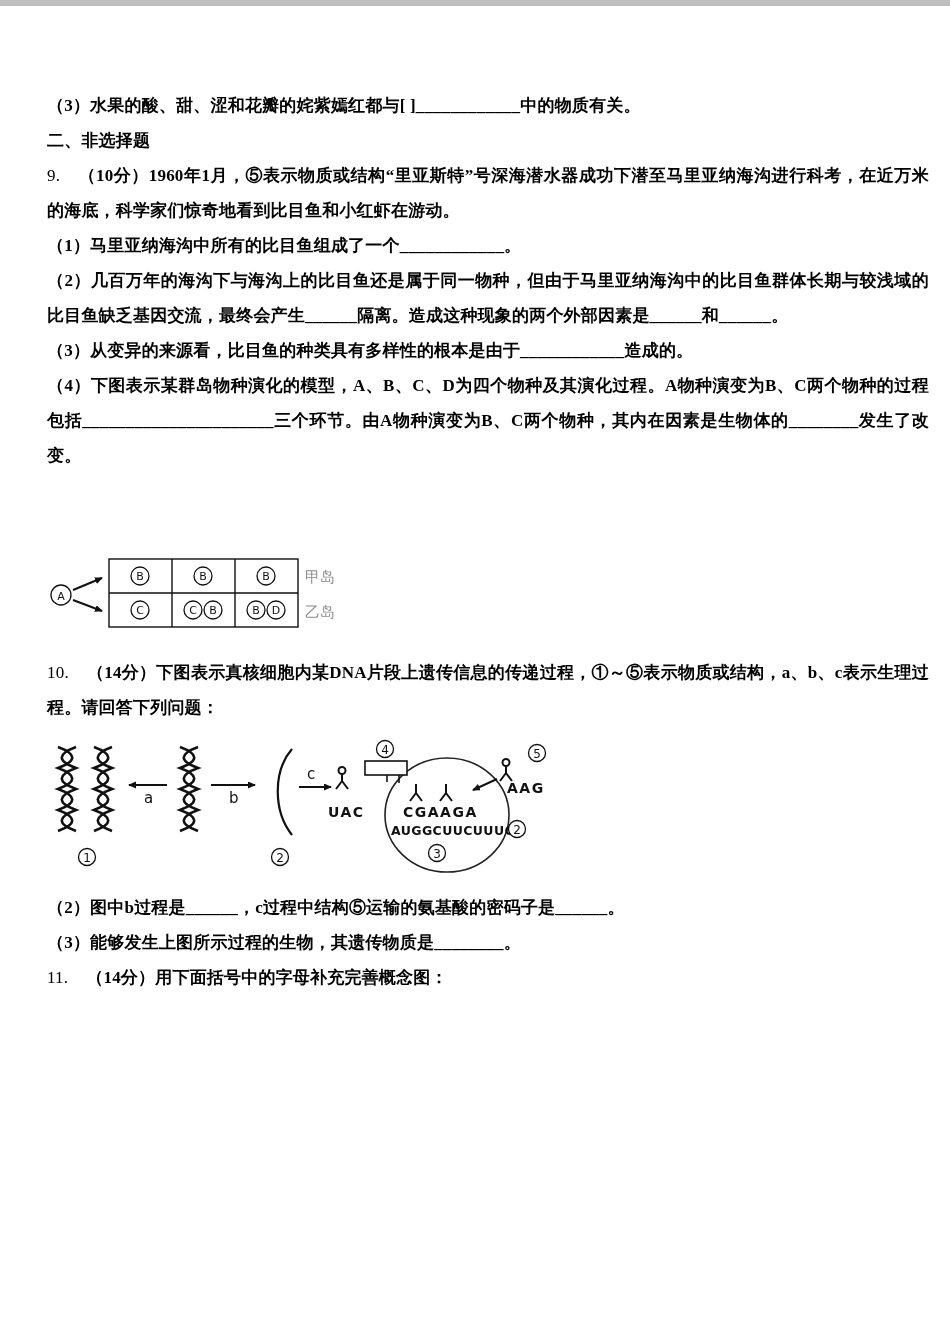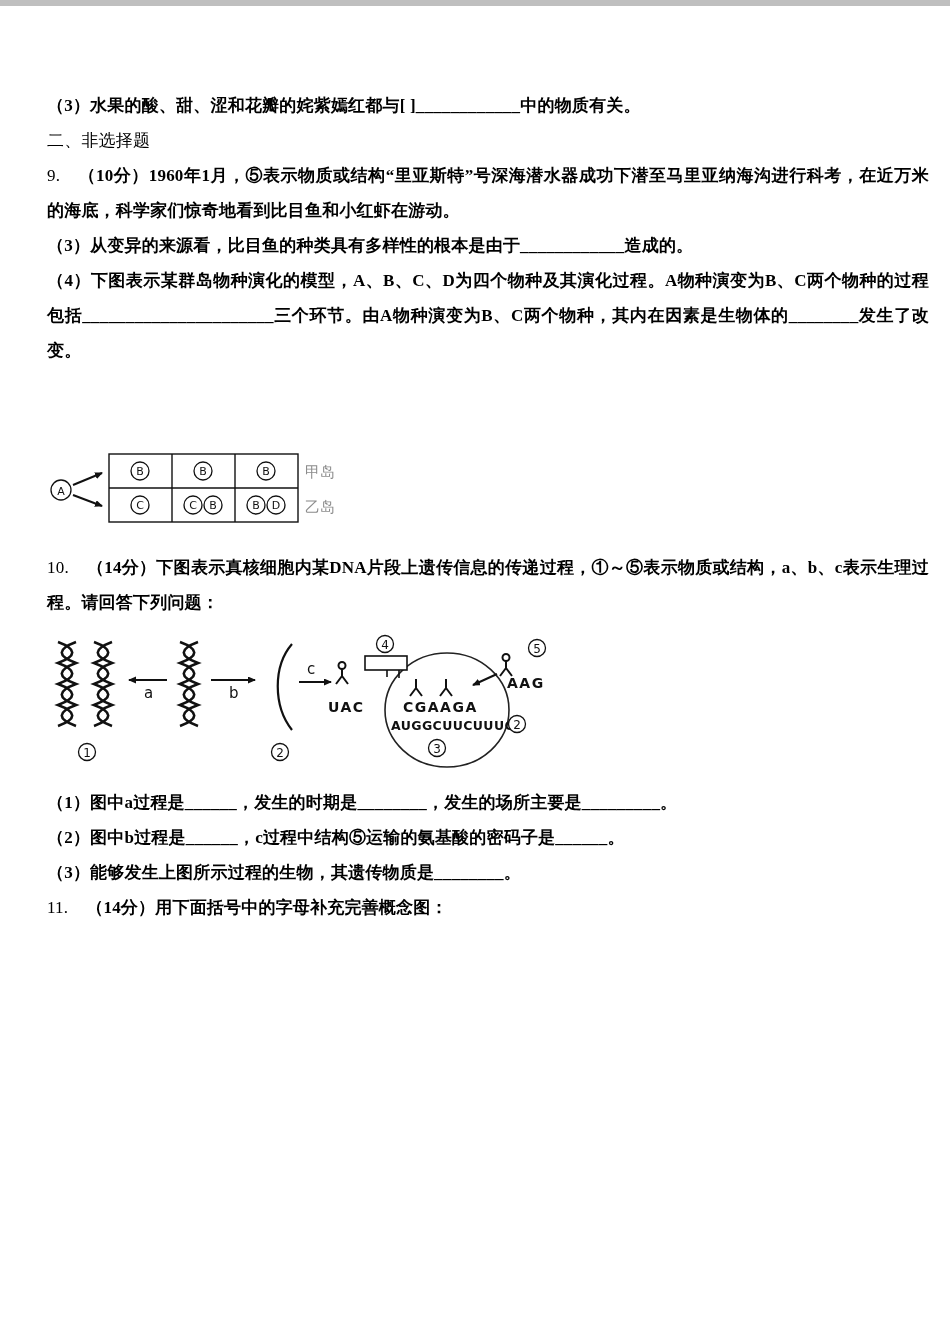--- a/index.html
+++ b/index.html
@@ -17,21 +17,21 @@
     background:#bfbfbf;
   }
   .page { padding:88px 21px 0 47px; }
   p.line {
     font-size:17px;
     line-height:35px;
     text-align:justify;
     font-weight:600;
     letter-spacing:0.2px;
   }
-  p.heading { font-weight:400; }
+  p.heading { font-weight:700; }
   .qnum { font-weight:400; margin-right:18px; }
   svg { display:block; }
   svg text { font-family:"DejaVu Sans","Liberation Sans",sans-serif; fill:#111; }
   .fig-island { margin:78px 0 16px 0; }
   .fig-dogma  { margin:12px 0 11px 0; }
   .lbl  { fill:#fff; stroke:#111; stroke-width:1.3px; }
   .lblt { font-size:12px; text-anchor:middle; }
   .sp   { font-size:11px; text-anchor:middle; }
   .island { font-size:15px; fill:#8c8c8c; }
   .grid rect, .grid line { fill:none; stroke:#111; stroke-width:1.4px; }
@@ -49,20 +49,22 @@
 
 <div class="top-edge"></div>
 
 <div class="page">
 
   <p class="line">（3）水果的酸、甜、涩和花瓣的姹紫嫣红都与[ ]____________中的物质有关。</p>
 
   <p class="line heading">二、非选择题</p>
 
   <p class="line"><span class="qnum">9.</span><span>（10分）1960年1月，⑤表示物质或结构“里亚斯特”号深海潜水器成功下潜至马里亚纳海沟进行科考，在近万米的海底，科学家们惊奇地看到比目鱼和小红虾在游动。</span></p>
+  <p class="line">（1）马里亚纳海沟中所有的比目鱼组成了一个____________。</p>
+  <p class="line">（2）几百万年的海沟下与海沟上的比目鱼还是属于同一物种，但由于马里亚纳海沟中的比目鱼群体长期与较浅域的比目鱼缺乏基因交流，最终会产生______隔离。造成这种现象的两个外部因素是______和______。</p>
   <p class="line">（3）从变异的来源看，比目鱼的种类具有多样性的根本是由于____________造成的。</p>
   <p class="line">（4）下图表示某群岛物种演化的模型，A、B、C、D为四个物种及其演化过程。A物种演变为B、C两个物种的过程包括______________________三个环节。由A物种演变为B、C两个物种，其内在因素是生物体的________发生了改变。</p>
 
   <svg class="fig-island" width="330" height="88" viewBox="0 0 330 88">
     <defs>
       <marker id="arr" markerWidth="9" markerHeight="8" refX="7" refY="3.5" orient="auto" markerUnits="userSpaceOnUse">
         <path d="M0,0 L8,3.5 L0,7 Z" fill="#111"></path>
       </marker>
       <g id="helix" stroke="#111" stroke-width="2.6" fill="none">
         <path d="M3,0 C22,7 22,14 3,21 C22,28 22,35 3,42 C22,49 22,56 3,63 C22,70 22,77 3,84"></path>
@@ -176,19 +178,18 @@
 
     <g>
       <circle cx="490" cy="16" r="8.5" class="lbl"></circle>
       <text x="490" y="20.5" class="lblt">5</text>
     </g>
     <use href="#trna-aa" x="452" y="22"></use>
     <text x="460" y="56" class="seq">AAG</text>
     <line x1="450" y1="42" x2="426" y2="53" class="arrow" marker-end="url(#arr)"></line>
   </svg>
 
-  <p class="line">（1）图中a过程是______，发生的时期是________，发生的场所主要是_________。</p>
   <p class="line">（2）图中b过程是______，c过程中结构⑤运输的氨基酸的密码子是______。</p>
   <p class="line">（3）能够发生上图所示过程的生物，其遗传物质是________。</p>
 
   <p class="line"><span class="qnum">11.</span><span>（14分）用下面括号中的字母补充完善概念图：</span></p>
 
 </div>
 
 </body></html>

